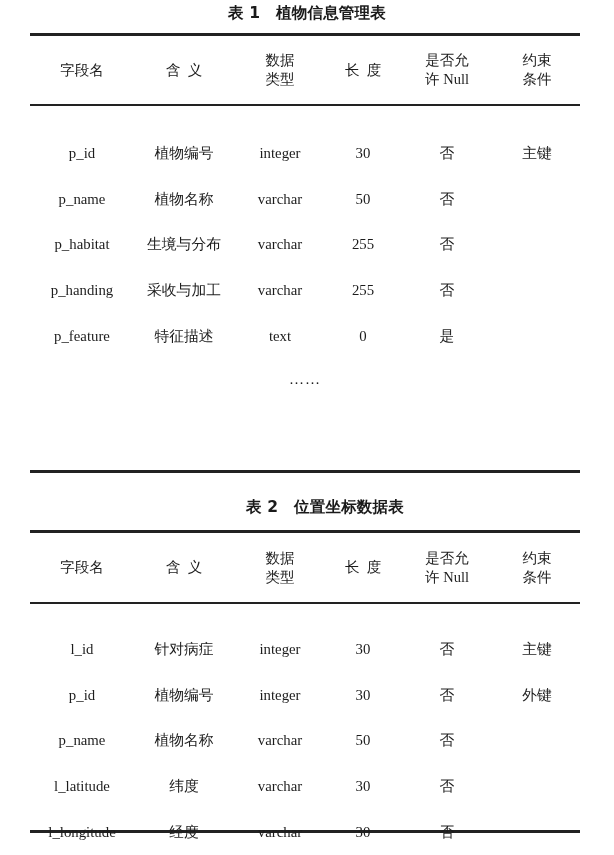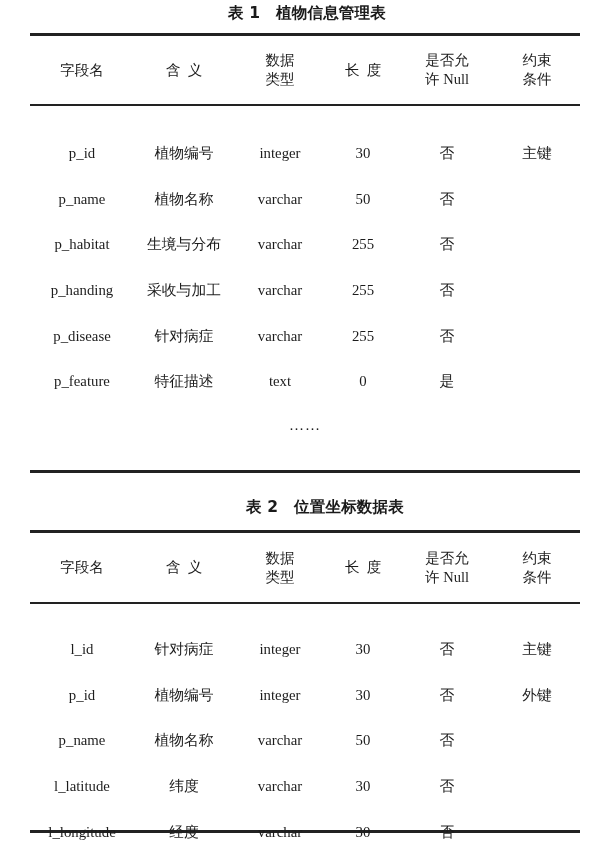--- a/index.html
+++ b/index.html
@@ -169,28 +169,20 @@
         </tr>
         <tr>
           <td class="latin">p_handing</td>
           <td>采收与加工</td>
           <td class="latin">varchar</td>
           <td class="latin">255</td>
           <td>否</td>
           <td></td>
         </tr>
         <tr>
-          <td class="latin">p_disease</td>
-          <td>针对病症</td>
-          <td class="latin">varchar</td>
-          <td class="latin">255</td>
-          <td>否</td>
-          <td></td>
-        </tr>
-        <tr>
           <td class="latin">p_feature</td>
           <td>特征描述</td>
           <td class="latin">text</td>
           <td class="latin">0</td>
           <td>是</td>
           <td></td>
         </tr>
         <tr class="ellipsis-row" style="height:42px;">
           <td colspan="6">……</td>
         </tr>

